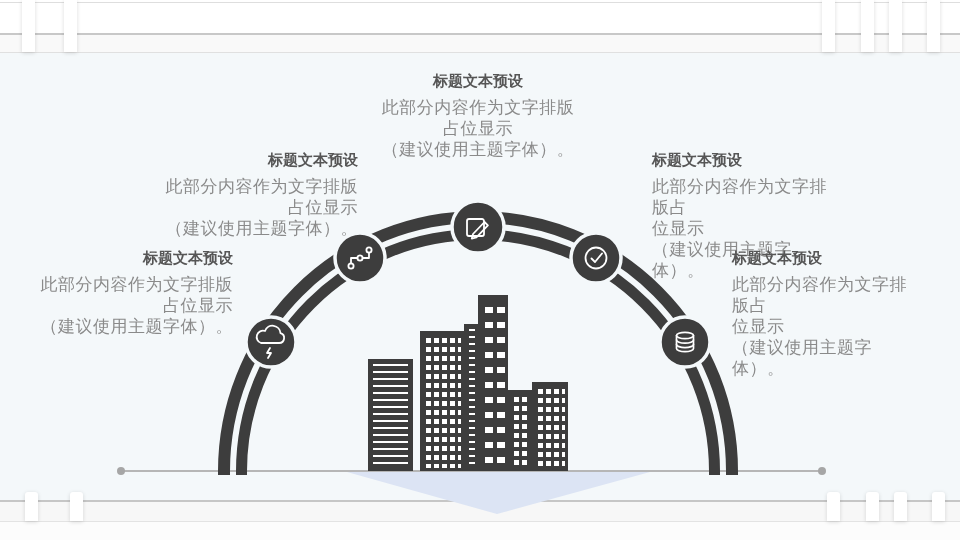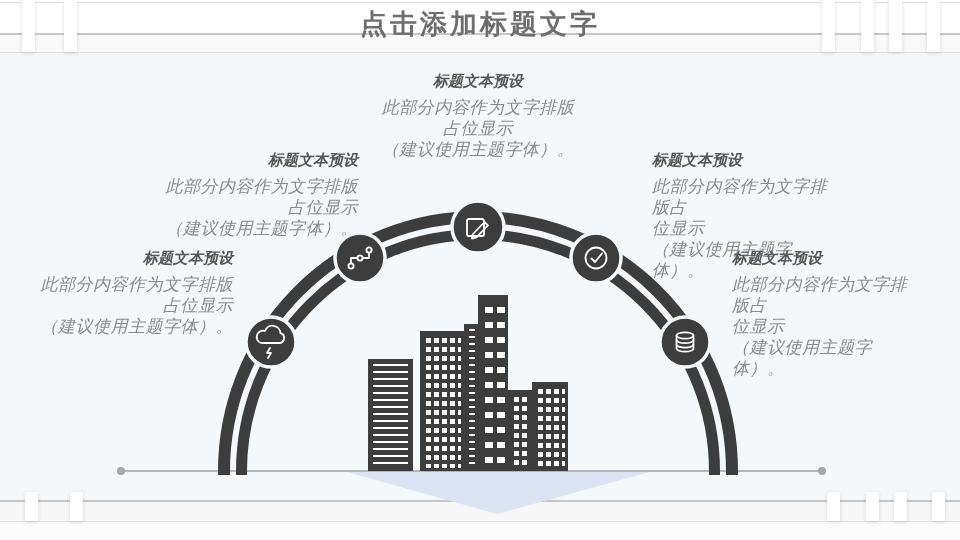--- a/index.html
+++ b/index.html
@@ -30,21 +30,21 @@
   .bldg.sparse{background-image:repeating-linear-gradient(to bottom,#3d3d3d 0 9px,transparent 9px 15px),repeating-linear-gradient(to right,#3d3d3d 0 4px,transparent 4px 12px);}
   .bldg.louver{border-width:5px;background-color:#3d3d3d;background-image:repeating-linear-gradient(to bottom,#ffffff 0 2px,transparent 2px 7px);}
   #b1{left:3px;width:45px;height:112px;}
   #b2{left:55px;width:44px;height:140px;}
   #b3{left:99px;width:16px;height:147px;}
   #b4{left:113px;width:30px;height:176px;}
   #b5{left:143px;width:24px;height:81px;}
   #b6{left:167px;width:36px;height:89px;}
 
   
-  .tb{position:absolute;z-index:5;font-style:italic;}
+  .tb{position:absolute;z-index:5;}
   .tb-h{font-size:15px;font-weight:bold;color:#565656;margin:0 0 6px 0;}
   .tb-ln{font-size:17px;color:#8a8a8a;line-height:21px;letter-spacing:.5px;}
   .tb-top{left:358px;width:240px;top:72px;text-align:center;}
   .tb-lu{right:602px;width:220px;top:151px;text-align:right;}
   .tb-ll{right:727px;width:220px;top:249px;text-align:right;}
   .tb-ru{left:652px;width:185px;top:151px;text-align:left;}
   .tb-rl{left:732px;width:185px;top:249px;text-align:left;}
 </style>
 </head>
 <body>
@@ -63,21 +63,20 @@
   <div class="joint jt" style="left:861px"></div>
   <div class="joint jt" style="left:889px"></div>
   <div class="joint jt" style="left:927px"></div>
   <div class="joint jb" style="left:25px"></div>
   <div class="joint jb" style="left:70px"></div>
   <div class="joint jb" style="left:827px"></div>
   <div class="joint jb" style="left:866px"></div>
   <div class="joint jb" style="left:894px"></div>
   <div class="joint jb" style="left:932px"></div>
 
-  <div class="title">点击添加标题文字</div>
 
   <svg class="diagram" width="960" height="540" viewBox="0 0 960 540">
     <line x1="121" y1="471" x2="822" y2="471" stroke="#b6b6b6" stroke-width="2"></line>
     <circle cx="121" cy="471" r="4" fill="#a6a6a6"></circle>
     <circle cx="822" cy="471" r="4" fill="#a6a6a6"></circle>
     <polygon points="347,472 650,472 497,514" fill="#dce4f4"></polygon>
     <path d="M 224 475 L 224 471 A 254 254 0 0 1 732 471 L 732 475" fill="none" stroke="#3d3d3d" stroke-width="12"></path>
     <path d="M 241.5 475 L 241.5 471 A 236.5 236.5 0 0 1 714.5 471 L 714.5 475" fill="none" stroke="#3d3d3d" stroke-width="11"></path>
 
     <g transform="translate(271,342)">

